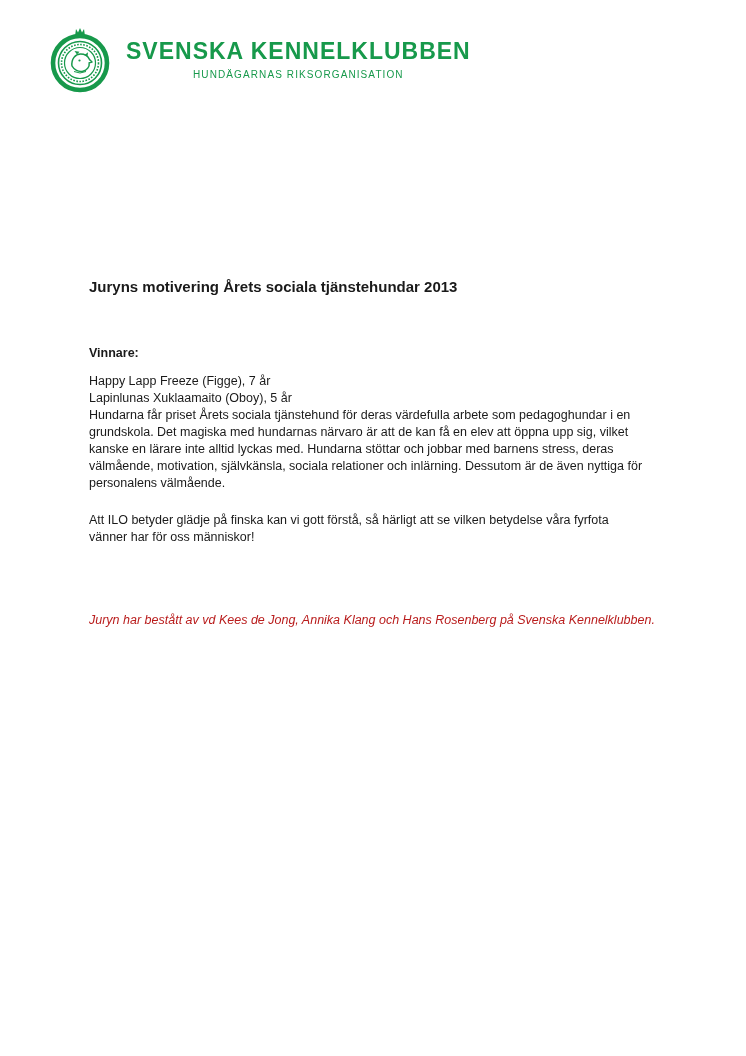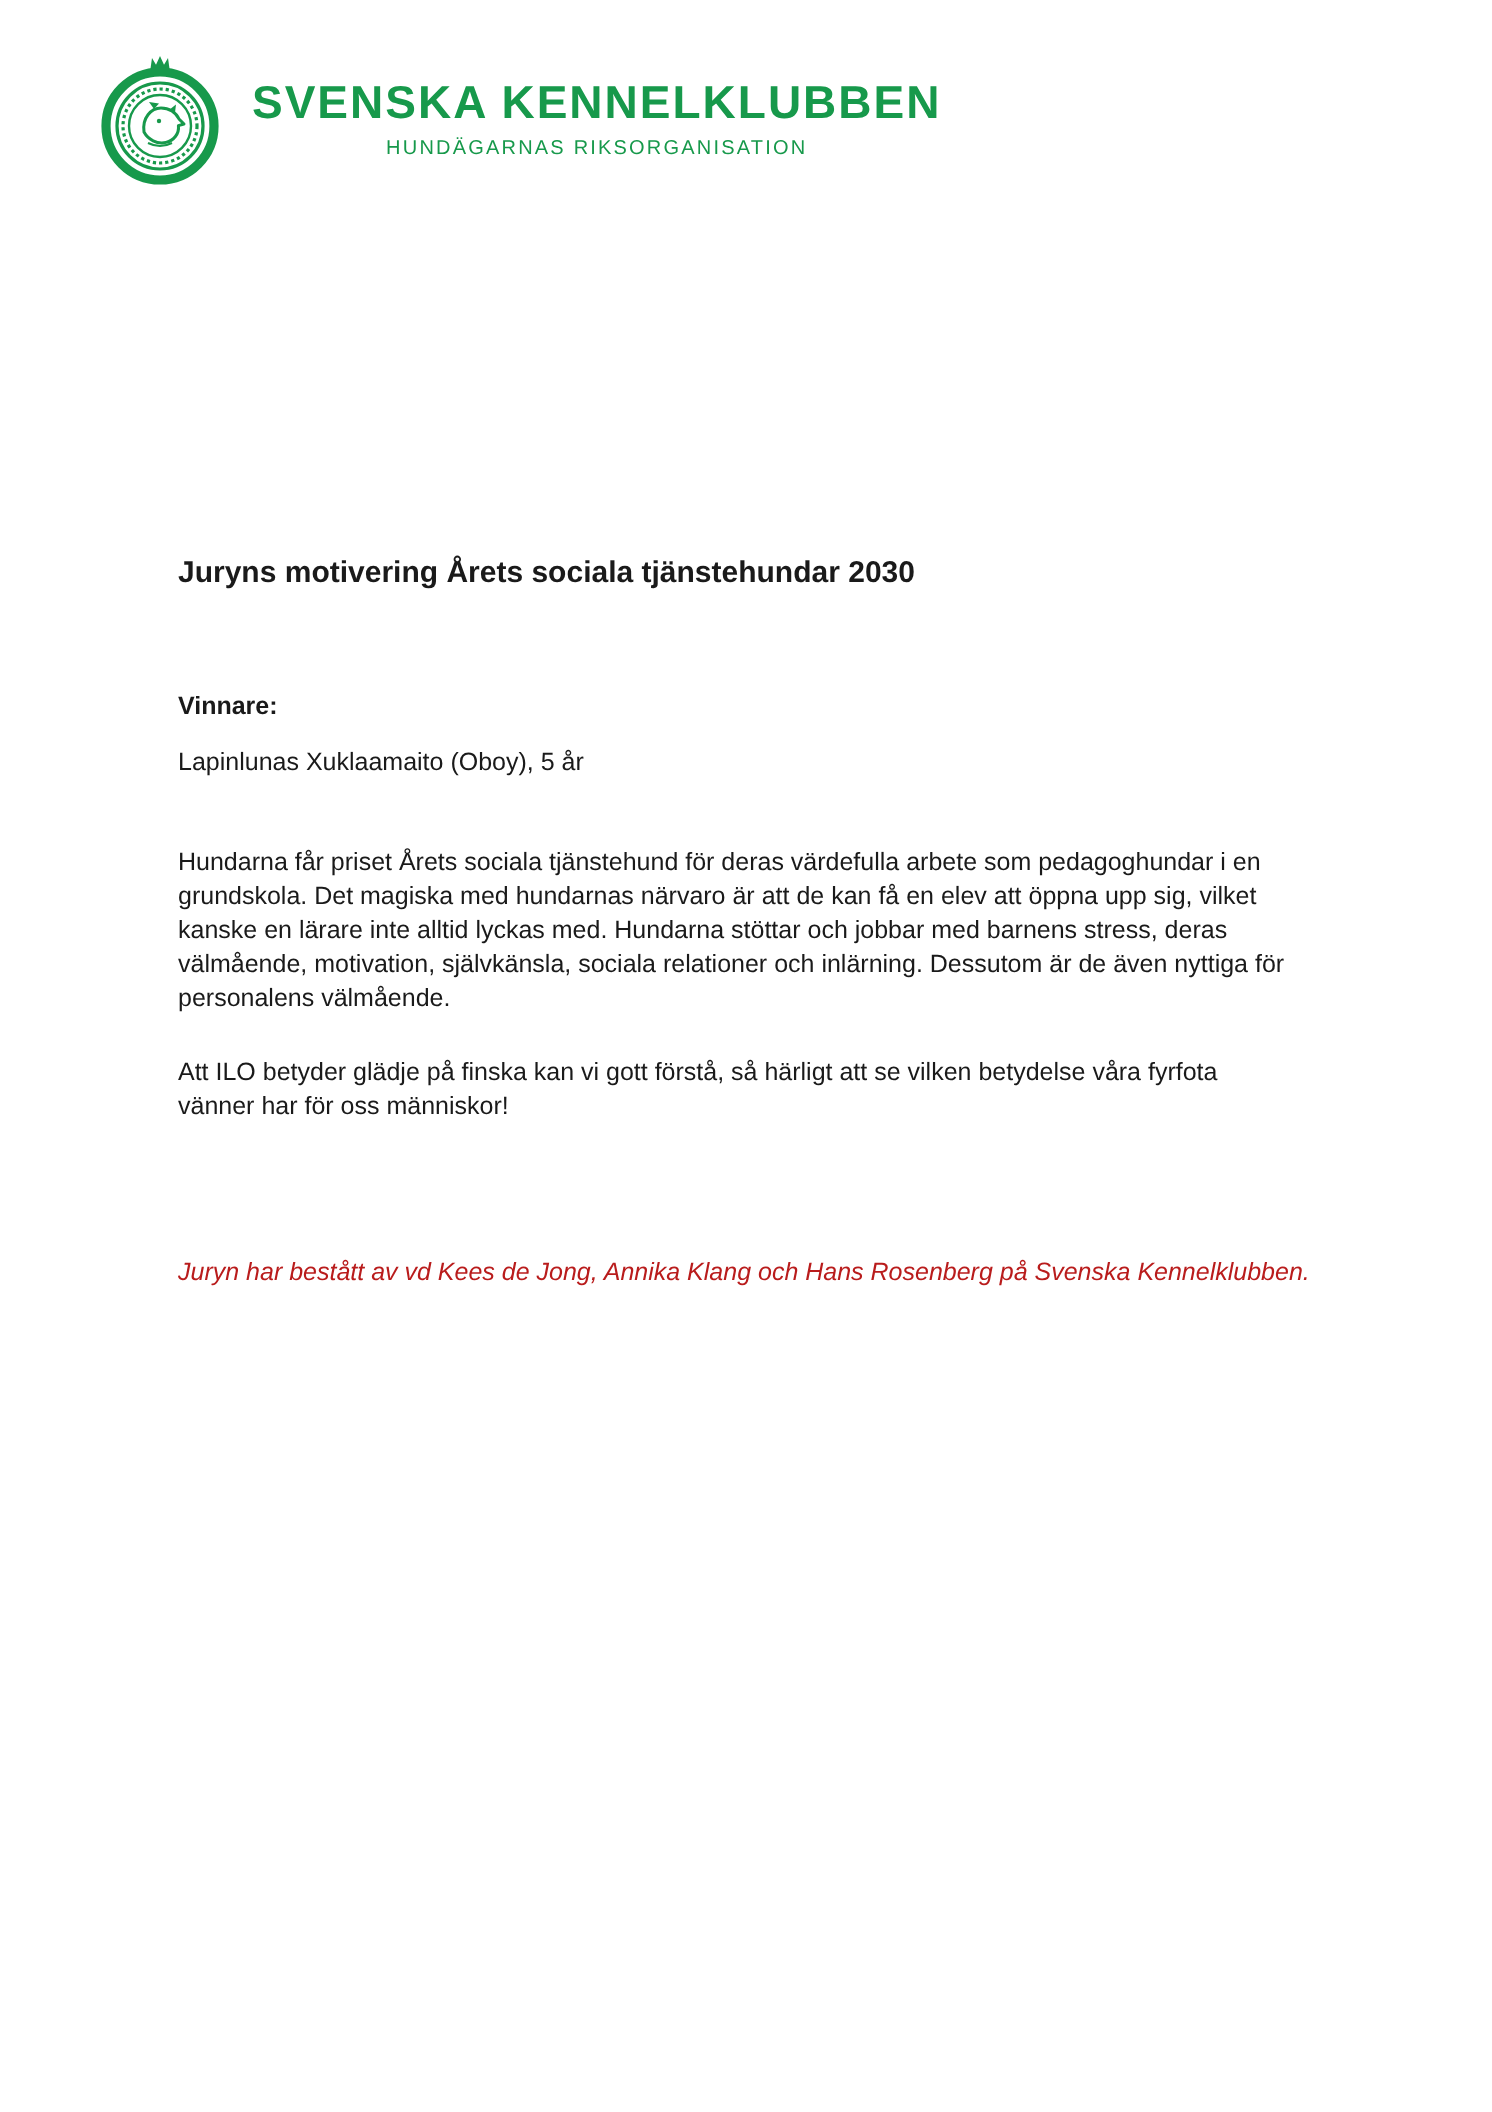--- a/index.html
+++ b/index.html
@@ -58,21 +58,21 @@
     line-height: 18px;
     white-space: nowrap;
   }
   .winners-label {
     margin-top: 49px;
     font-weight: bold;
   }
   .winners { margin-top: 11px; }
   .owner-line { margin-top: 16px; }
   .body-par { white-space: pre-line; }
-  .par-1 { margin-top: 33px; }
+  .par-1 { }
   .par-2 { margin-top: 20px; }
   .jury-note {
     margin-top: 66px;
     font-style: italic;
     color: #b91c1c;
   }
 </style>
 </head>
 <body>
 
@@ -96,25 +96,26 @@
       <circle cx="29.5" cy="33.5" r="1.1" fill="#17994B"></circle>
       <path d="M24 44.5 q6 3 12 0" fill="none" stroke="#17994B" stroke-width="1"></path>
     </svg>
     <div class="logo-text">
       <div class="org-name">SVENSKA KENNELKLUBBEN</div>
       <div class="org-tagline">HUNDÄGARNAS RIKSORGANISATION</div>
     </div>
   </header>
 
   <main class="content">
-    <h1 class="doc-title">Juryns motivering Årets sociala tjänstehundar 2030</h1>
+    <h1 class="doc-title">Juryns motivering Årets sociala tjänstehundar 2013</h1>
 
     <p class="winners-label">Vinnare:</p>
 
     <div class="winners">
+      <div>Happy Lapp Freeze (Figge), 7 år</div>
       <div>Lapinlunas Xuklaamaito (Oboy), 5 år</div>
     </div>
 
 
     <p class="body-par par-1">Hundarna får priset Årets sociala tjänstehund för deras värdefulla arbete som pedagoghundar i en
 grundskola. Det magiska med hundarnas närvaro är att de kan få en elev att öppna upp sig, vilket
 kanske en lärare inte alltid lyckas med. Hundarna stöttar och jobbar med barnens stress, deras
 välmående, motivation, självkänsla, sociala relationer och inlärning. Dessutom är de även nyttiga för
 personalens välmående.</p>
 

